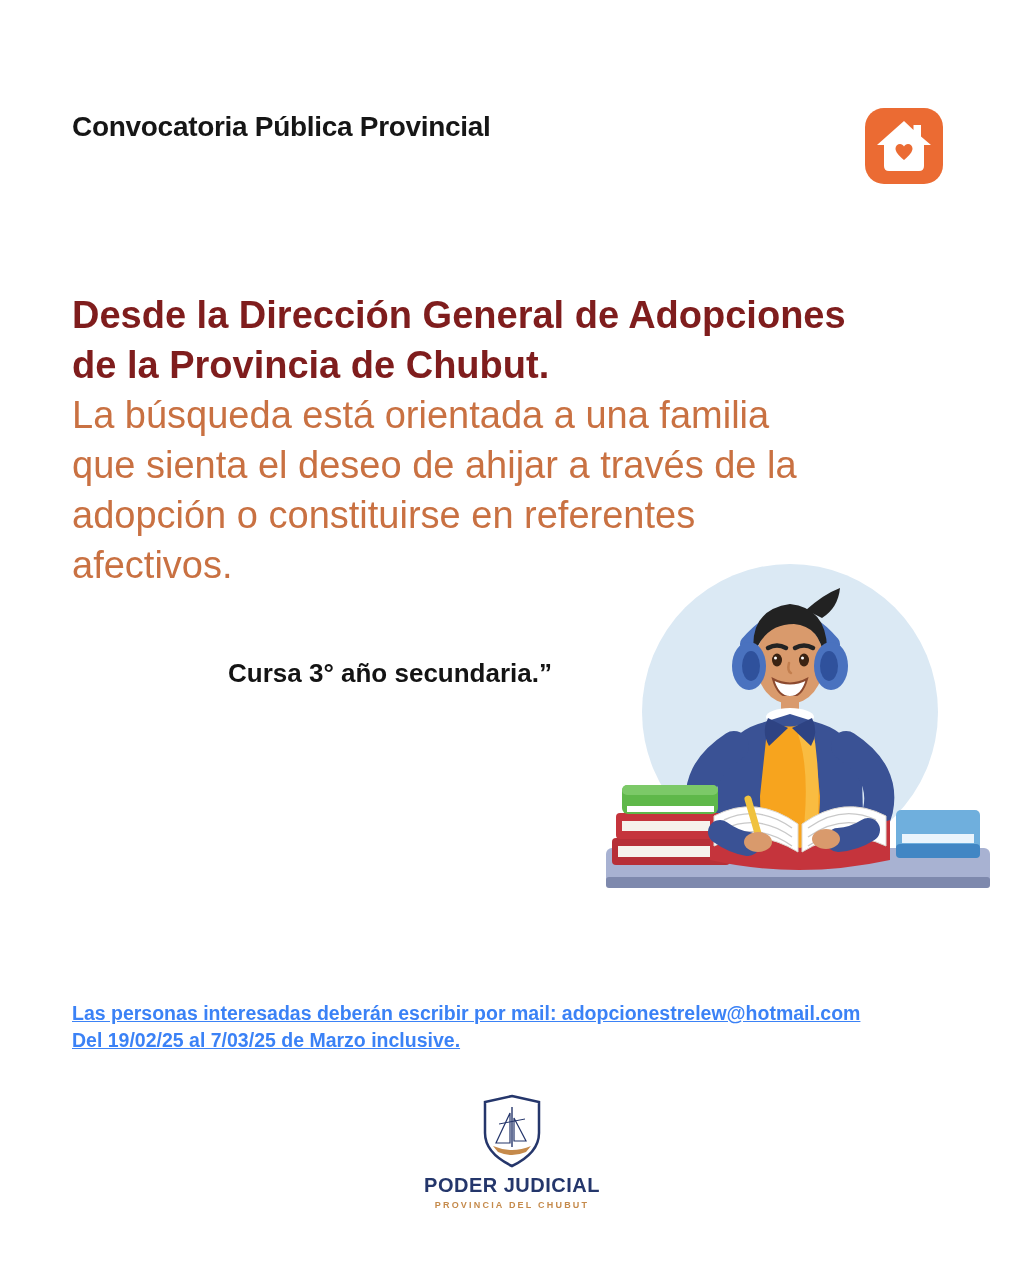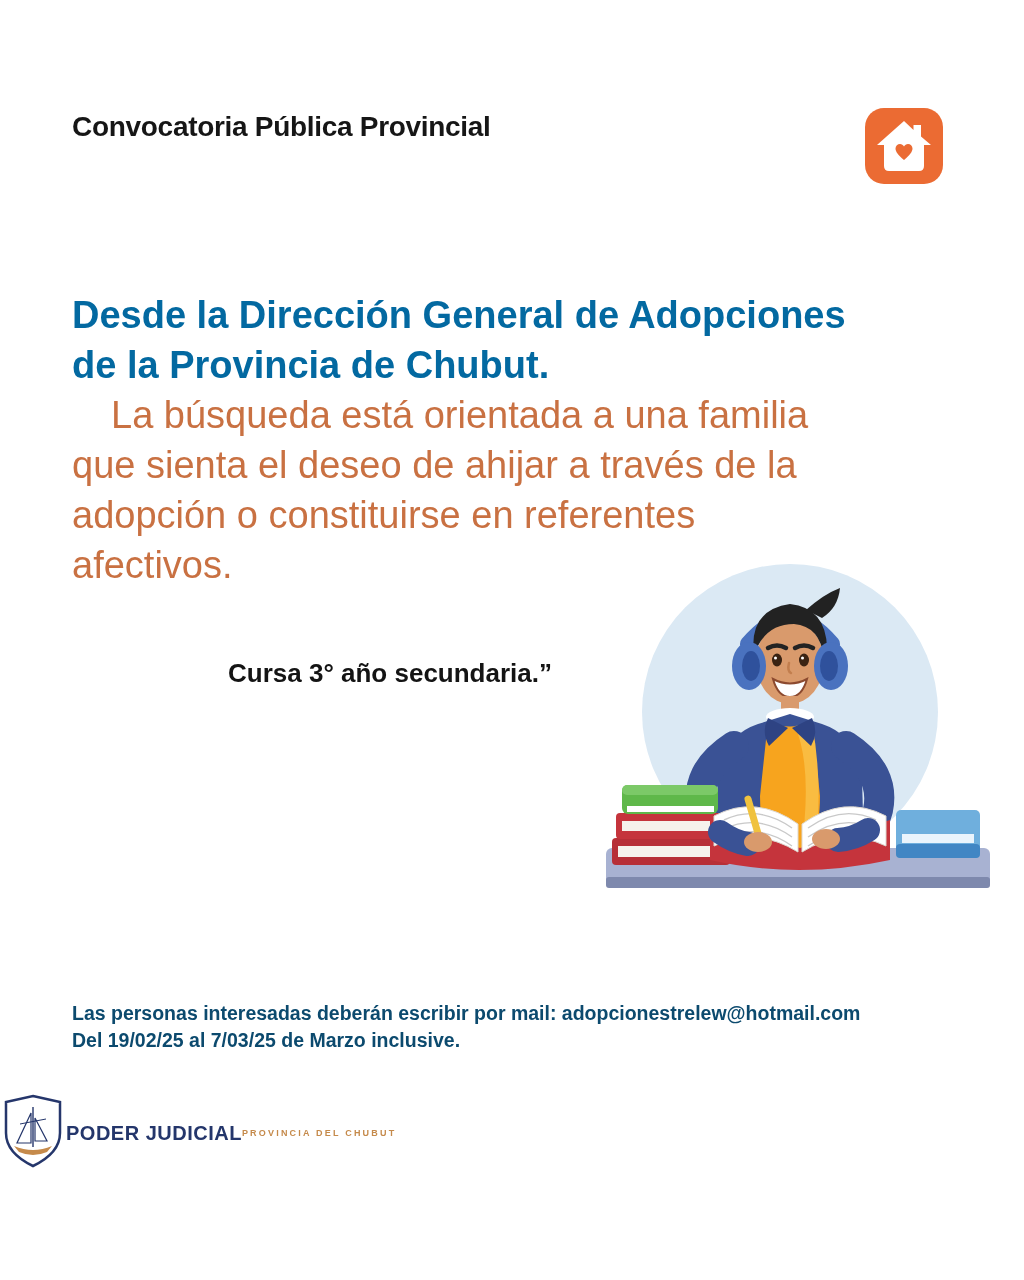--- a/index.html
+++ b/index.html
@@ -20,43 +20,44 @@
   }
 
   .house-badge { left:865px; top:108px; width:78px; height:76px; }
 
   .intro {
     left:72px; top:240px; width:880px;
     font-size:38px; line-height:50px;
     color:#c97142;
     white-space:pre-line;
   }
-  .intro .bold { font-weight:700; color:#0369a1; }
-  .intro .light { font-weight:400;margin-left:39px; }
+  .intro .bold { font-weight:700; color:#7f1d1d; }
+  .intro .light { font-weight:400; }
 
   .quote {
     left:72px; top:586px; width:480px;
     font-size:26px; line-height:36px; font-weight:700;
     color:#141414;
     white-space:pre-line;
   }
   .quote .closing { display:block; margin-top:33px;text-align:right; }
 
   .illustration { left:598px; top:556px; width:400px; height:340px; }
 
   .contact {
     left:72px; top:1000px; width:880px;
     font-size:19.5px; line-height:27px; font-weight:700;
-    color:#0c4a6e;
+    color:#3b82f6;
     white-space:pre-line;
+    text-decoration:underline;
   }
 
   .logo {
     left:0; right:0; top:1093px;
-    display:flex; flex-direction:row; align-items:center;
+    display:flex; flex-direction:column; align-items:center;
     width:1024px;
   }
   .logo .shield { width:66px; height:76px; }
   .logo .title {
     margin-top:5px;
     font-size:20px; font-weight:700; letter-spacing:0.5px;
     color:#24366b;
   }
   .logo .subtitle {
     margin-top:3px;

